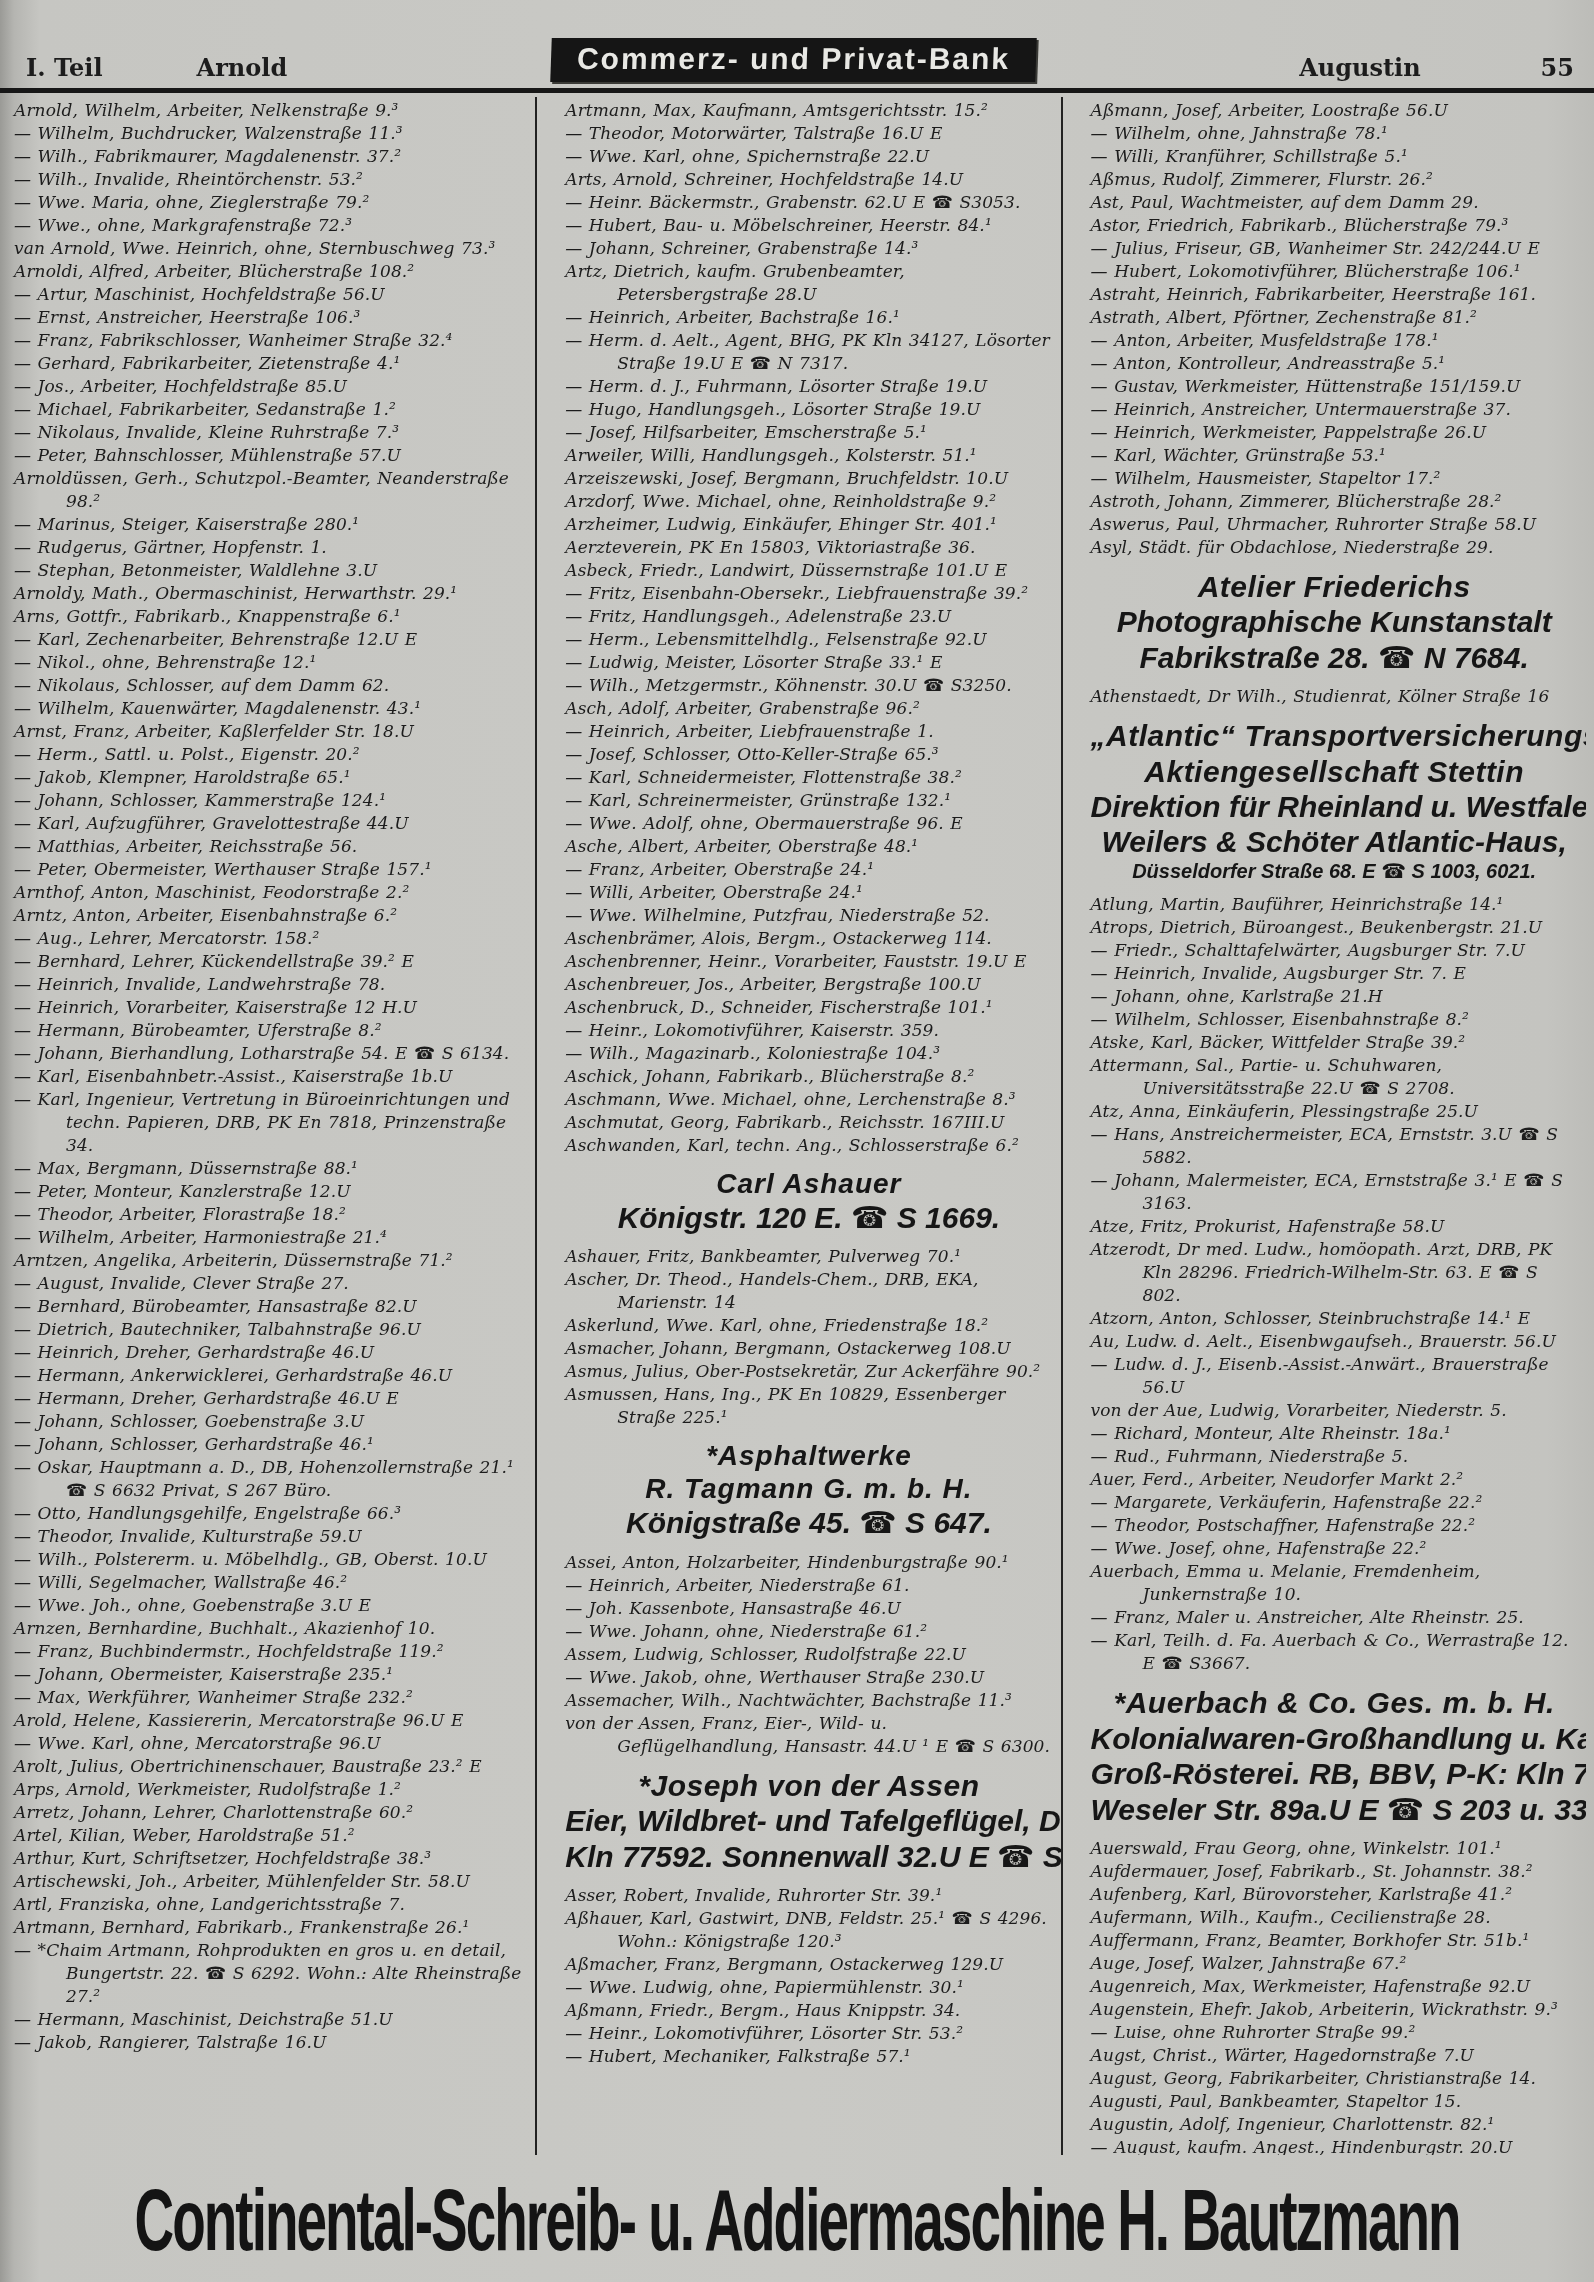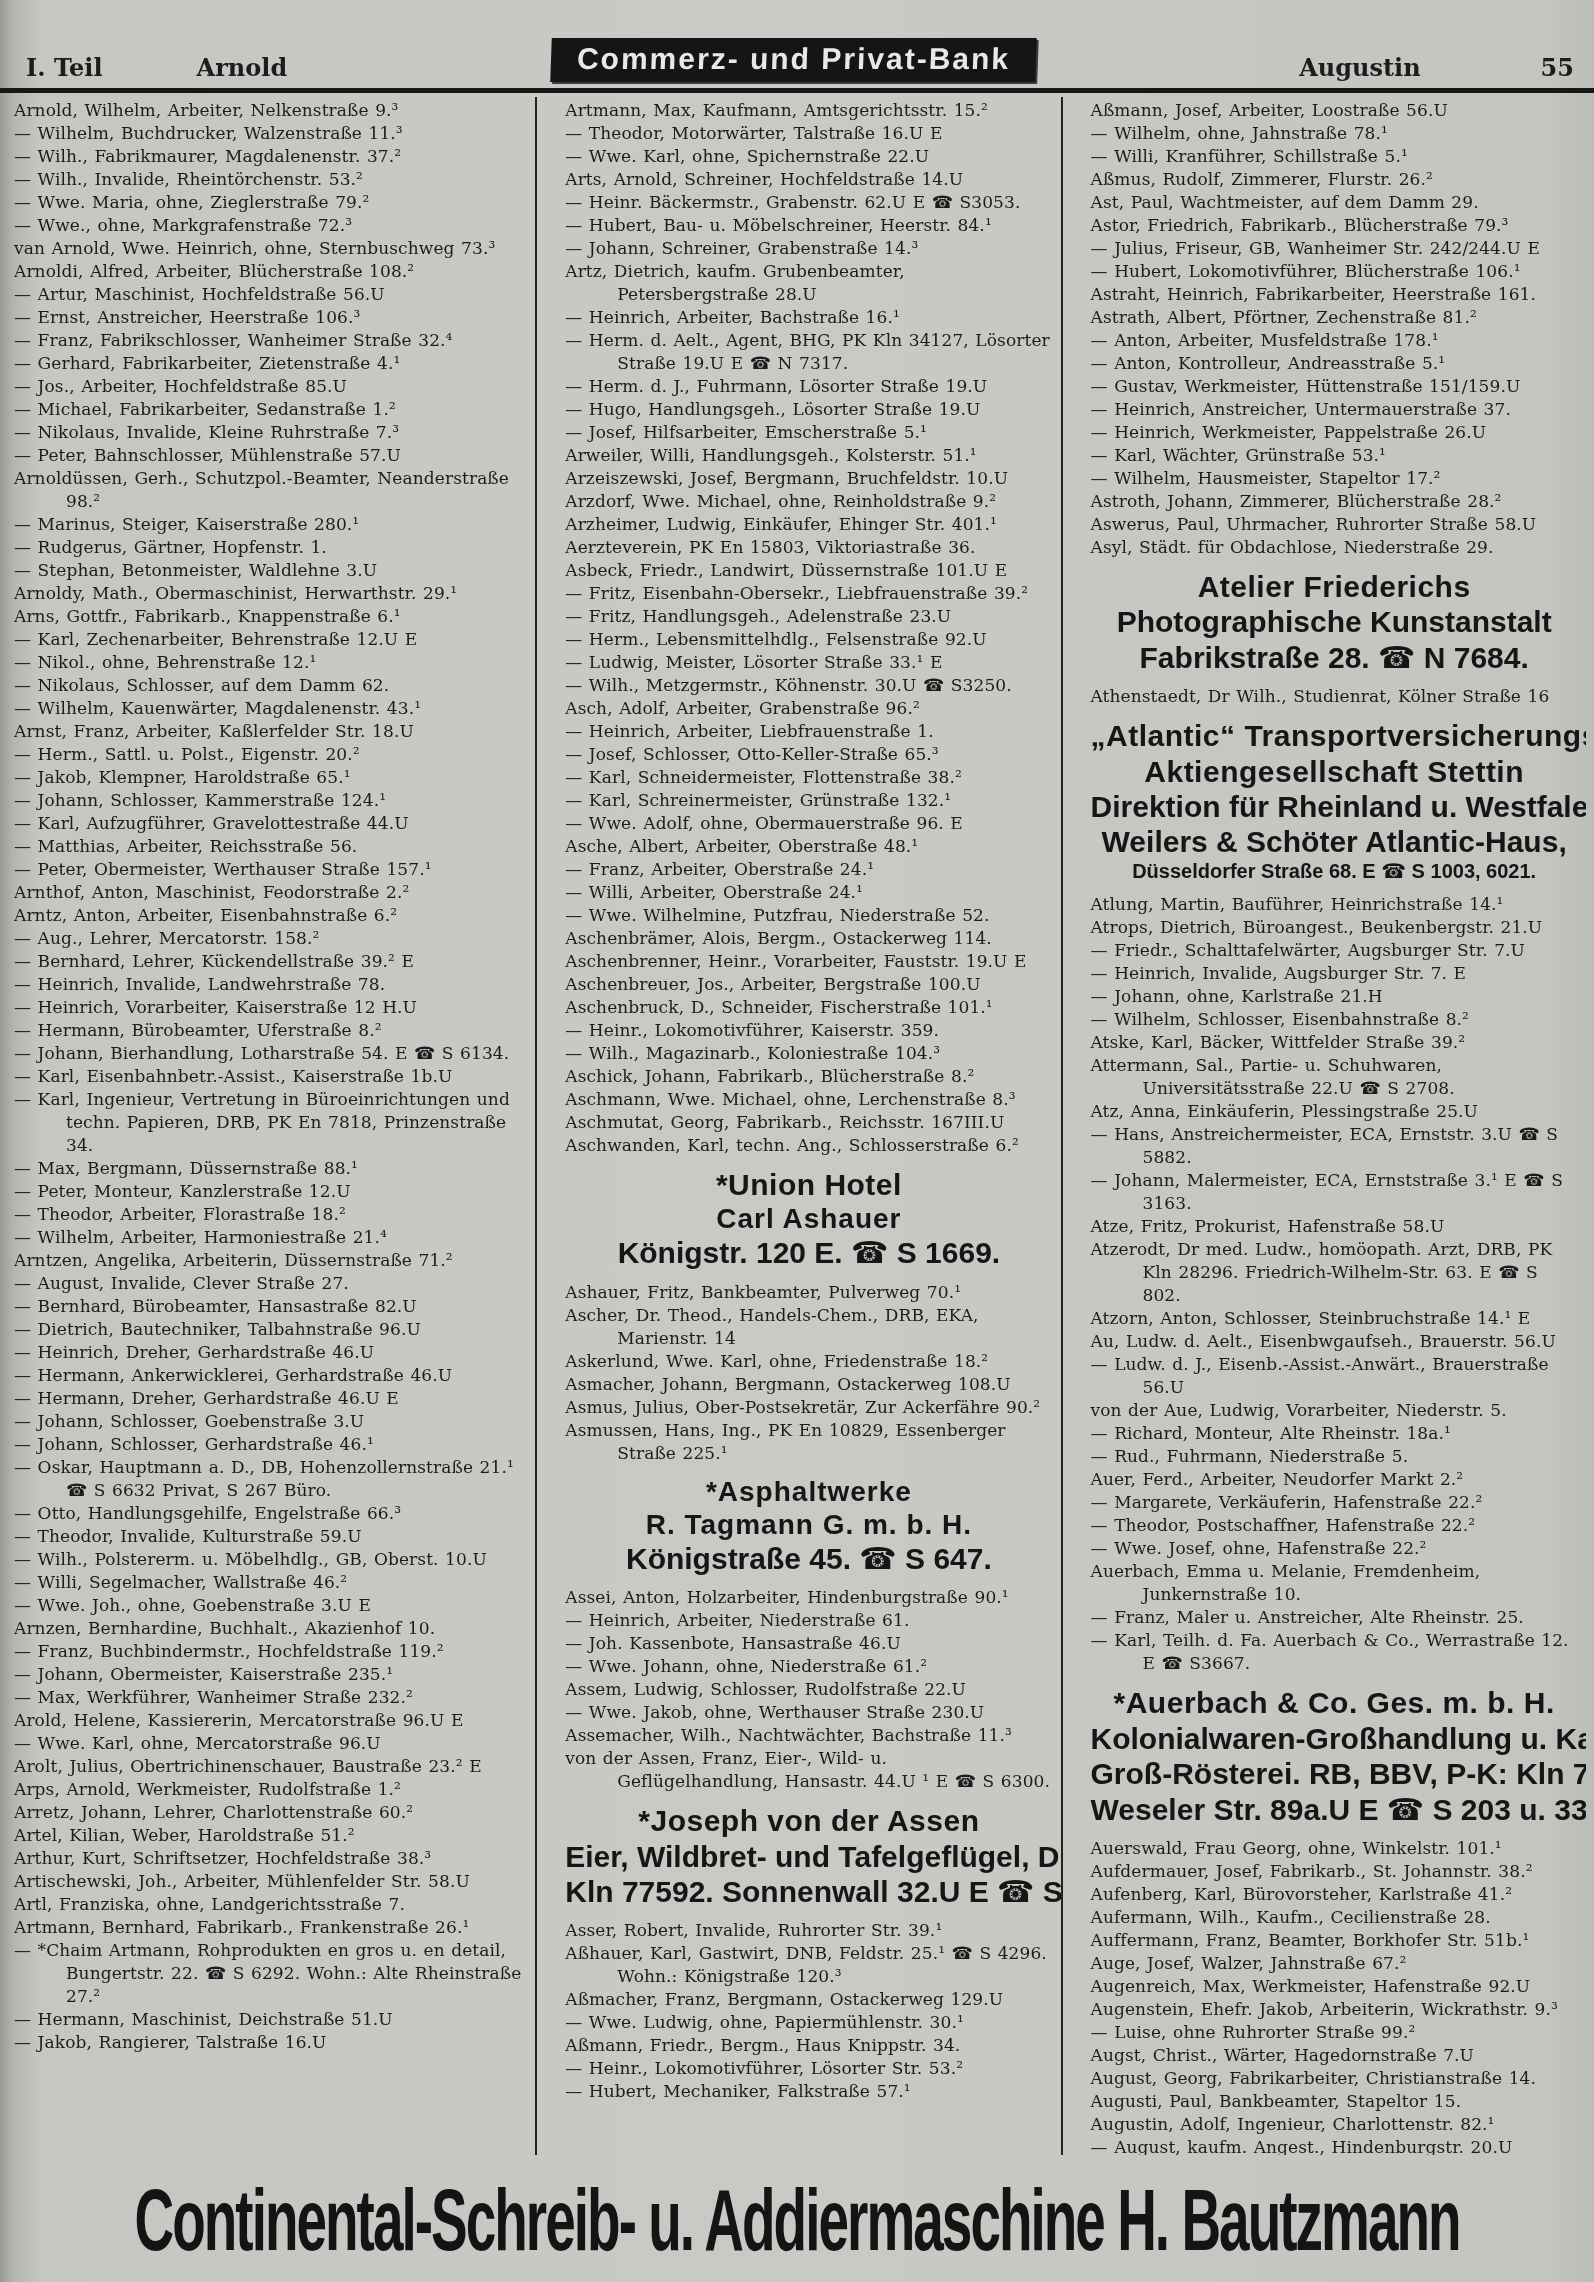--- a/index.html
+++ b/index.html
@@ -32,21 +32,21 @@
   #hdr-word-right{margin-right:120px;}
   #hdr-page{margin-right:6px;}
   #hdr-rule{position:absolute;top:88px;left:0;right:0;height:5px;background:#171717;}
   
   #columns{
     position:absolute;top:97px;left:10px;right:8px;height:2058px;
     display:flex;
   }
   .col{
     width:33.33%;height:100%;overflow:hidden;
-    padding:2px 8px 0 4px;box-sizing:border-box;
+    padding:2px 8px 0 4px;box-sizing:border-box;font-style:italic;
   }
   .col + .col{border-left:2px solid #222;padding-left:28px;}
   .entry{
     font-size:17px;line-height:23px;
     padding-left:52px;text-indent:-52px;
     letter-spacing:0.1px;
     word-spacing:1px;
   }
   
   .ad{margin:10px 0 10px 0;text-align:center;}
@@ -208,21 +208,20 @@
         <div class="entry">Aschenbrenner, Heinr., Vorarbeiter, Fauststr. 19.U E</div>
         <div class="entry">Aschenbreuer, Jos., Arbeiter, Bergstraße 100.U</div>
         <div class="entry">Aschenbruck, D., Schneider, Fischerstraße 101.¹</div>
         <div class="entry">— Heinr., Lokomotivführer, Kaiserstr. 359.</div>
         <div class="entry">— Wilh., Magazinarb., Koloniestraße 104.³</div>
         <div class="entry">Aschick, Johann, Fabrikarb., Blücherstraße 8.²</div>
         <div class="entry">Aschmann, Wwe. Michael, ohne, Lerchenstraße 8.³</div>
         <div class="entry">Aschmutat, Georg, Fabrikarb., Reichsstr. 167III.U</div>
         <div class="entry">Aschwanden, Karl, techn. Ang., Schlosserstraße 6.²</div>
         <div class="ad">
-          <div class="ad-line lg">*Union Hotel</div>
           <div class="ad-line xl">Carl Ashauer</div>
           <div class="ad-line md">Königstr. 120 E.   ☎  S 1669.</div>
         </div>
         <div class="entry">Ashauer, Fritz, Bankbeamter, Pulverweg 70.¹</div>
         <div class="entry">Ascher, Dr. Theod., Handels-Chem., DRB, EKA, Marienstr. 14</div>
         <div class="entry">Askerlund, Wwe. Karl, ohne, Friedenstraße 18.²</div>
         <div class="entry">Asmacher, Johann, Bergmann, Ostackerweg 108.U</div>
         <div class="entry">Asmus, Julius, Ober-Postsekretär, Zur Ackerfähre 90.²</div>
         <div class="entry">Asmussen, Hans, Ing., PK En 10829, Essenberger Straße 225.¹</div>
         <div class="ad">

